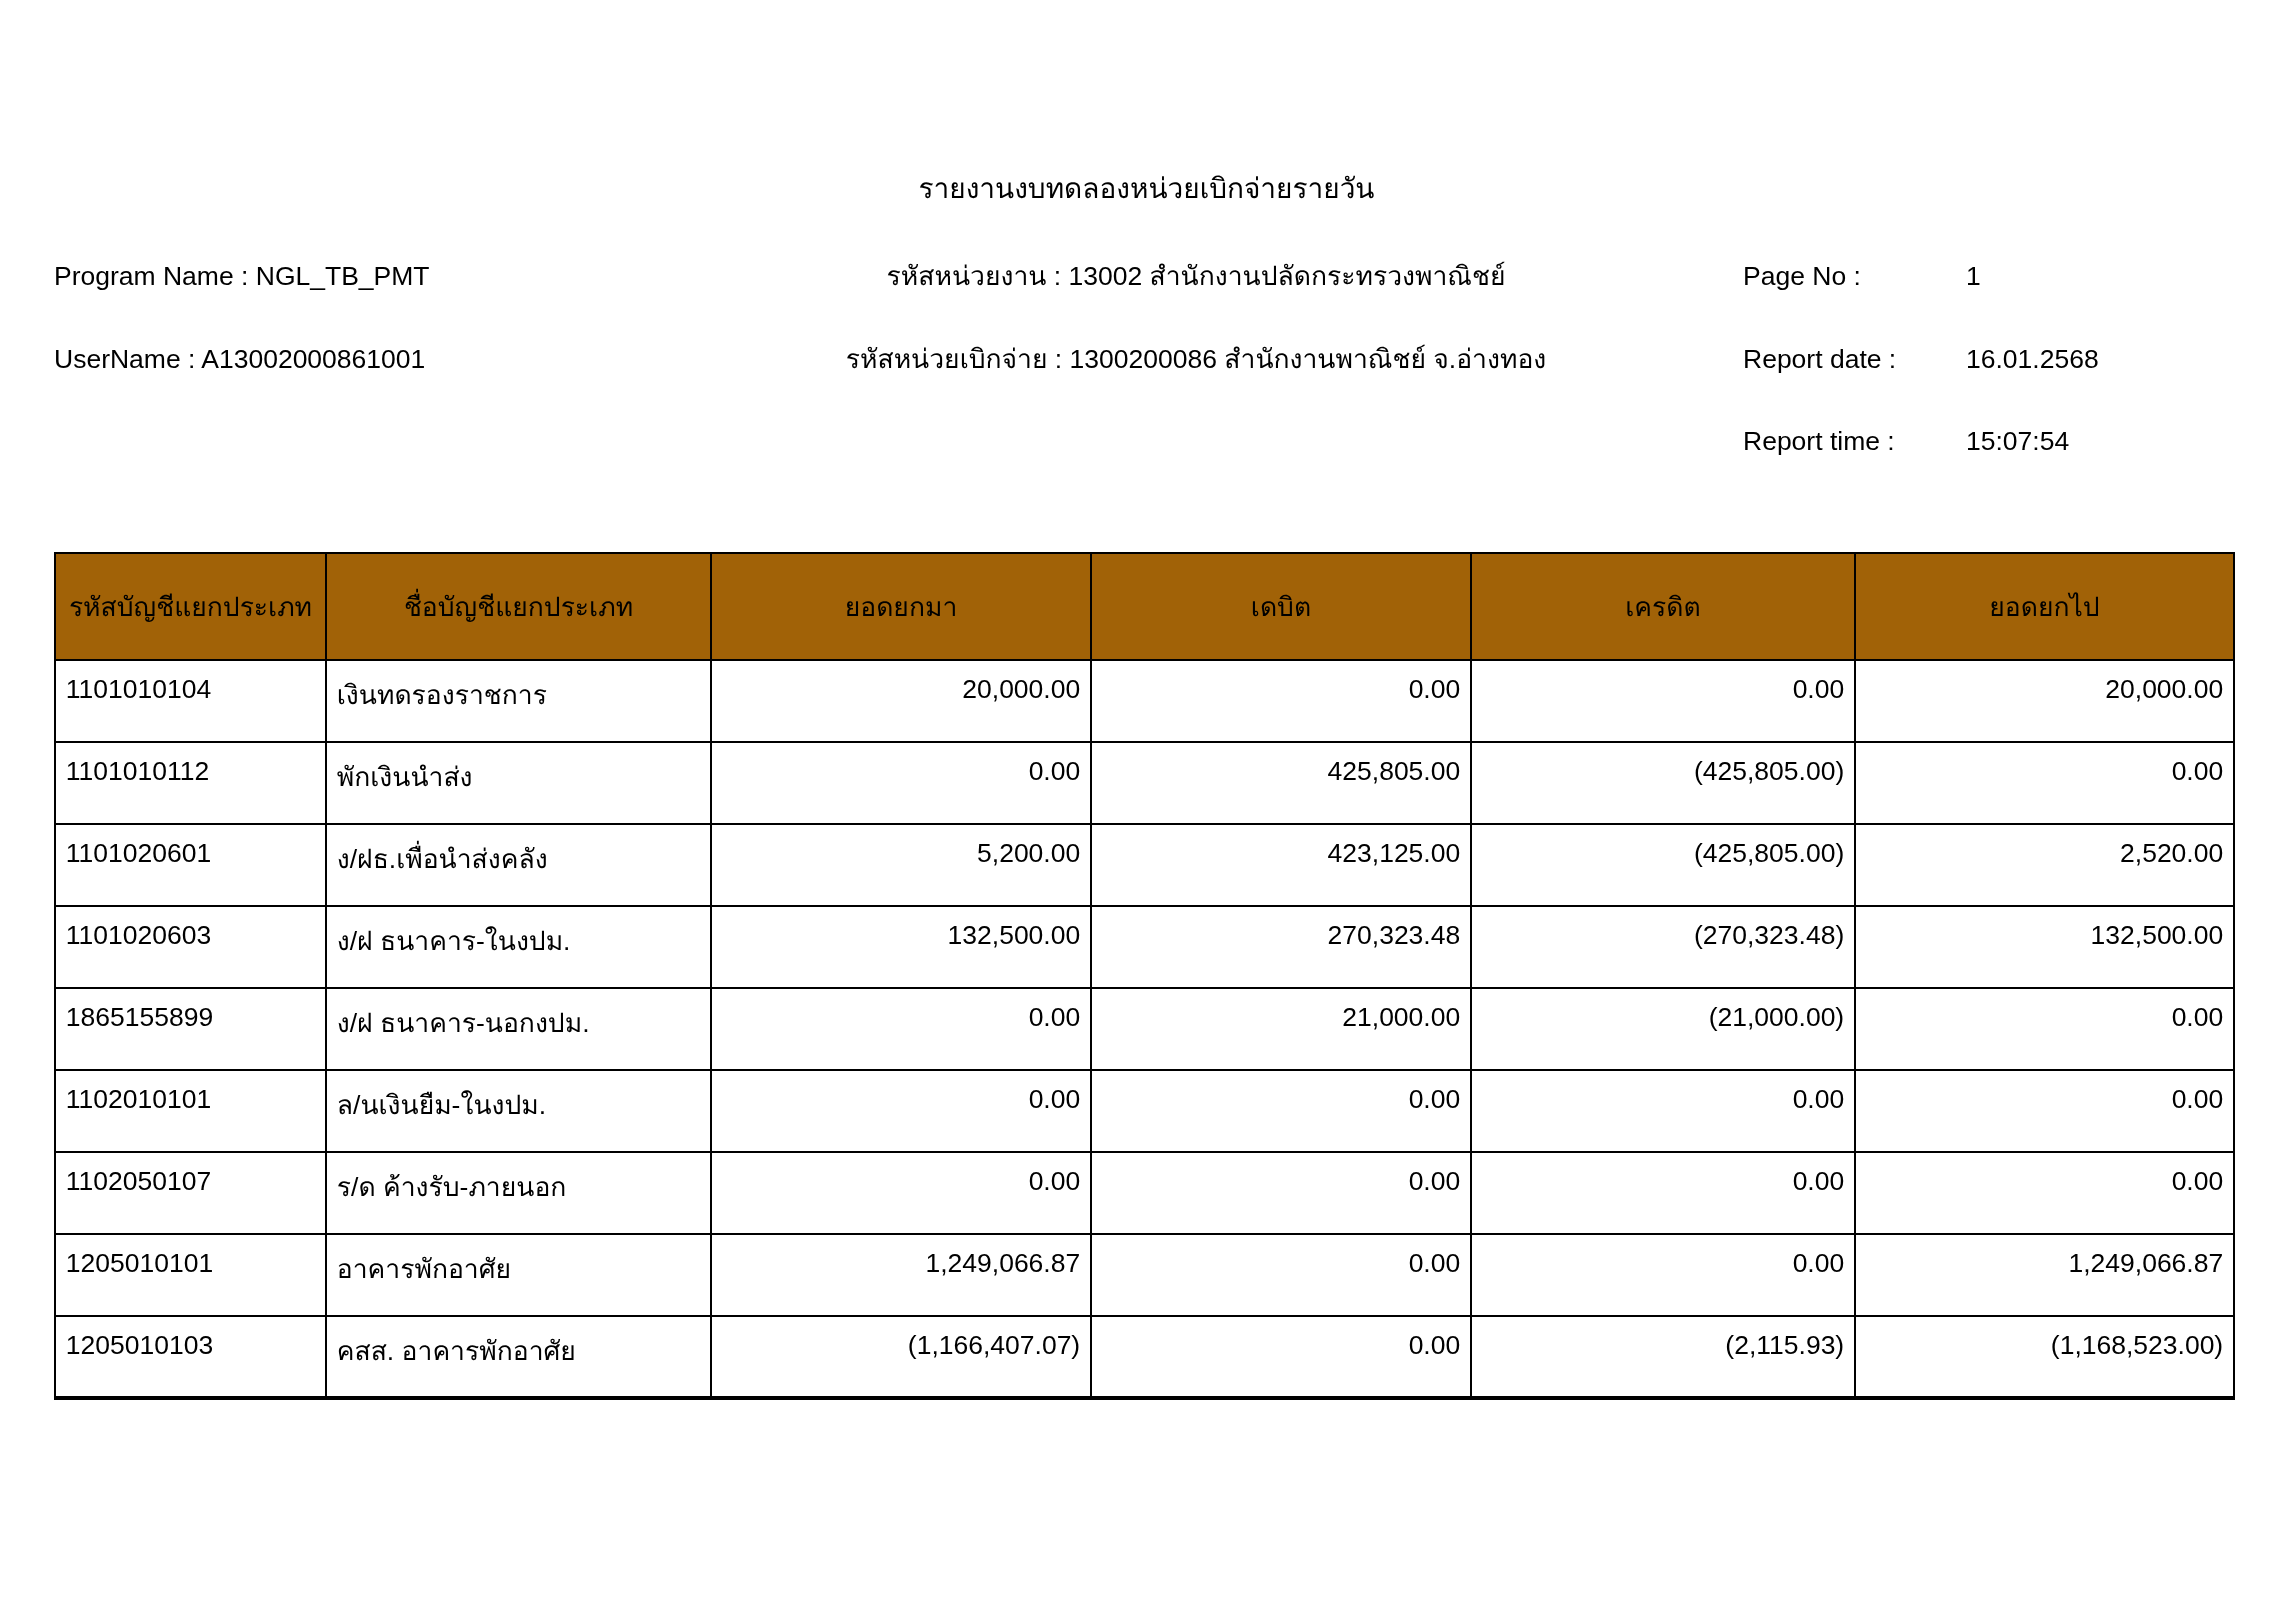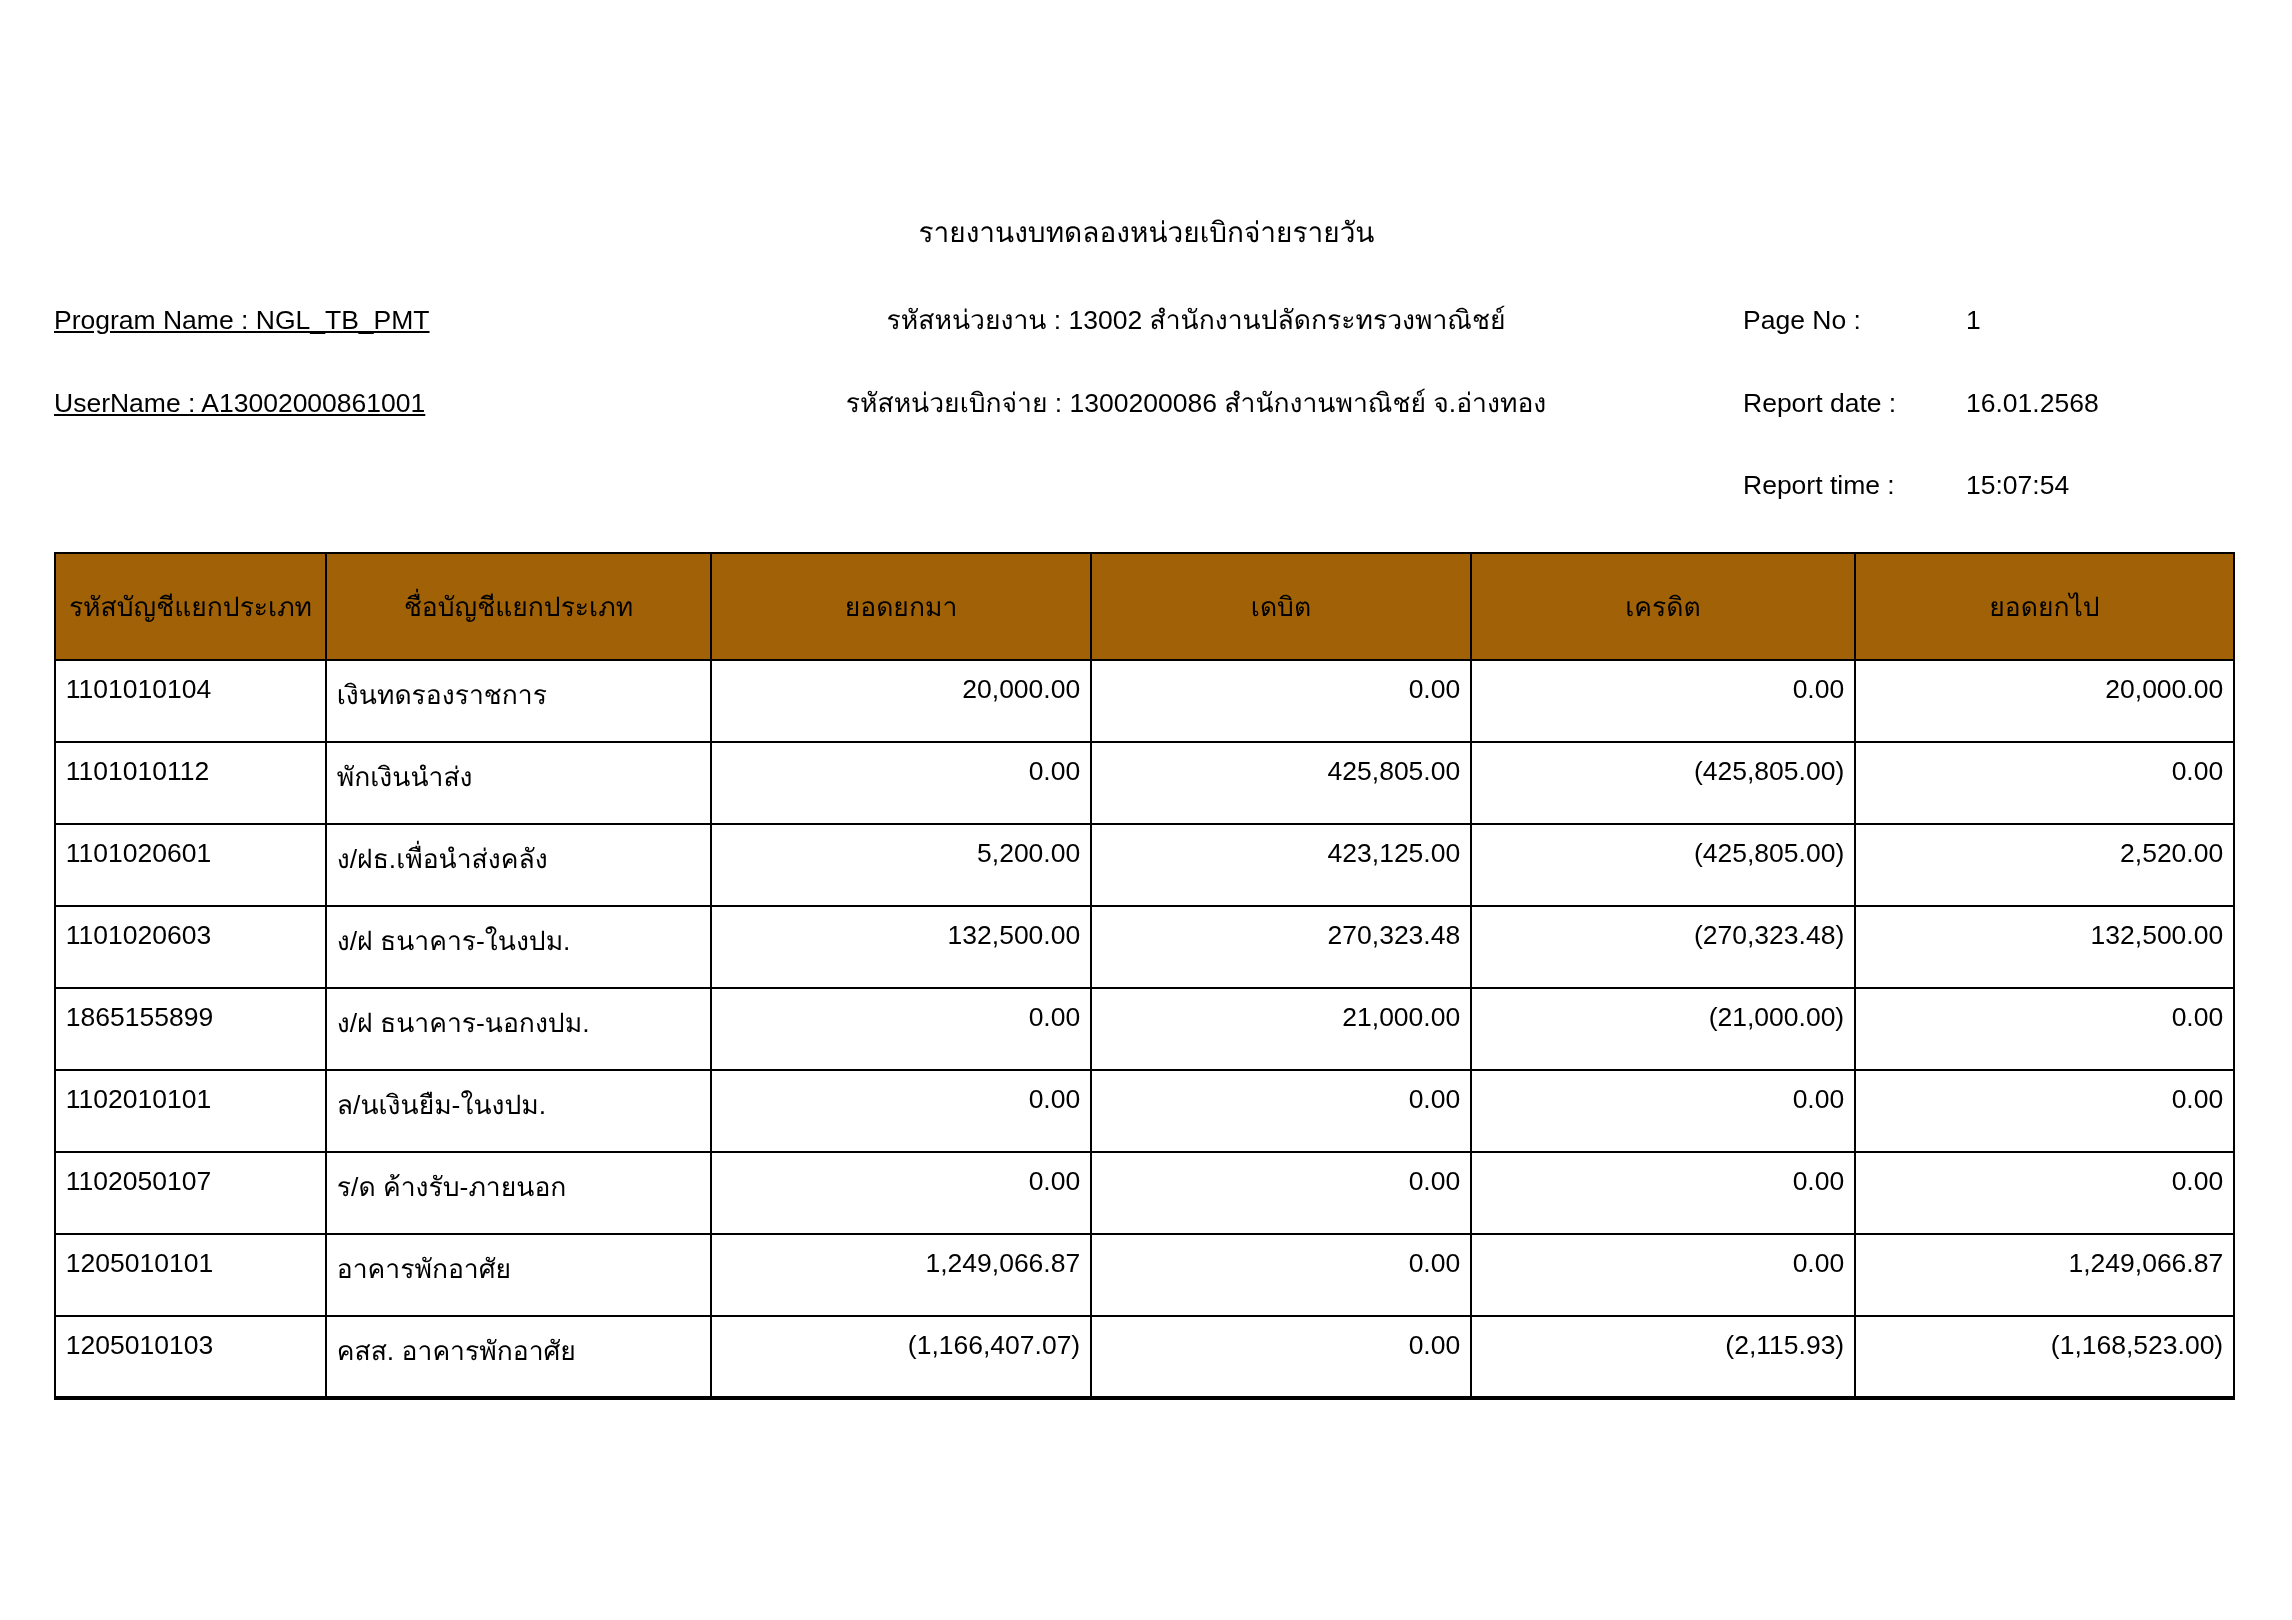--- a/index.html
+++ b/index.html
@@ -11,35 +11,34 @@
     background: #ffffff;
     color: #000000;
     font-family: "Liberation Sans", "DejaVu Sans", sans-serif;
     overflow: hidden;
   }
   .line {
     position: absolute;
     font-size: 26.5px;
     line-height: 33px;
     white-space: nowrap;
-    margin-top: 44px;
   }
   .title-line {
     left: 0;
     width: 2293px;
     text-align: center;
     top: 172px;
     font-size: 28px;
   }
   .center-line {
     left: 549px;
     width: 1294px;
     text-align: center;
   }
-  .left-col  { left: 54px; text-decoration: underline; }
+  .left-col  { left: 54px; }
   .right-label { left: 1743px; }
   .right-value { left: 1966px; }
   .r2 { top: 260px; }
   .r3 { top: 343px; }
   .r4 { top: 425px; }
 
   table.report-table {
     position: absolute;
     left: 54px;
     top: 552px;

